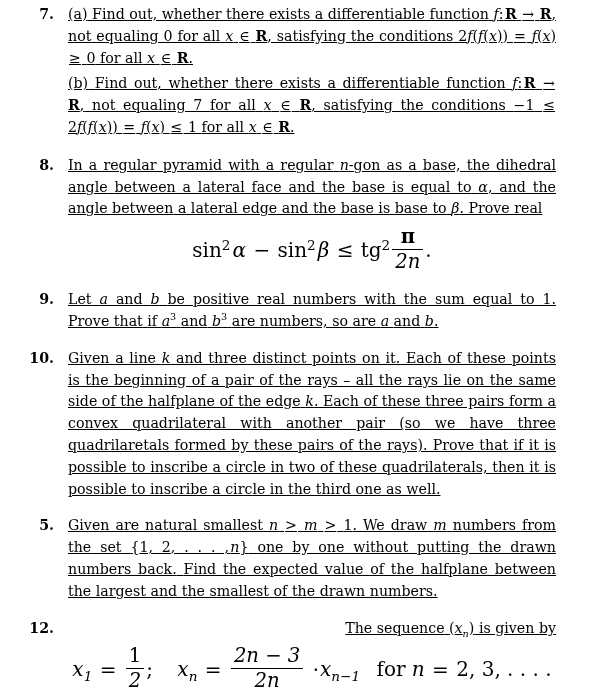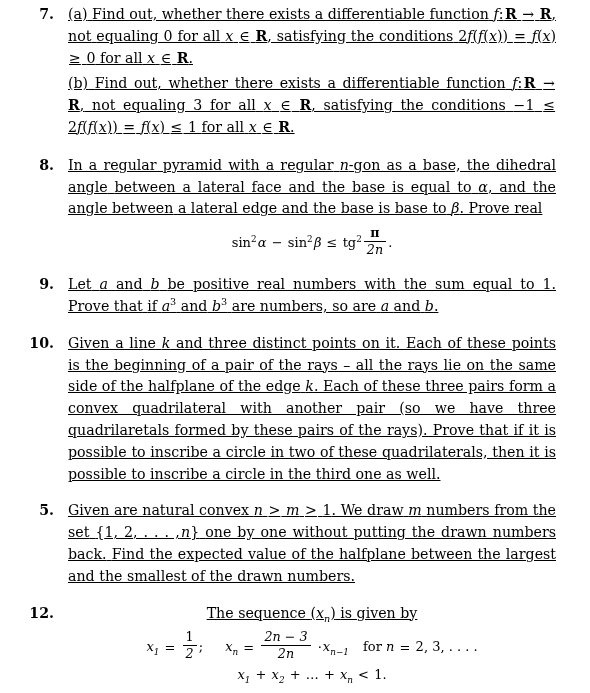--- a/index.html
+++ b/index.html
@@ -44,26 +44,26 @@
     text-justify: inter-word;
     hyphens: none;
   }
   .ptext.last-left > :last-child { }
   .para {
     text-align: justify;
     margin: 4px;
     text-decoration: underline;
   }
   .para.nojust {
-    text-align: center;
+    text-align: right;
   }
   .display {
     text-align: center;
     margin: 6px 0 5px 0;
-    font-size: 13px;
+    font-size: 20px;
     line-height: 1.25;
   }
   
   .mi { font-style: italic; font-family: "DejaVu Serif", "Liberation Serif", serif; }
   .mb { font-weight: bold; font-style: normal; }
   .mn { font-style: normal; }
   .op { font-style: normal; padding: 0 1px; }
   sup.exp { font-size: 0.68em; vertical-align: super; line-height: 0; font-style: normal; }
   sub.idx { font-size: 0.68em; vertical-align: sub; line-height: 0; font-style: italic; }
   .frac {
@@ -120,21 +120,21 @@
         <span class="op">∈</span>
         <span class="mb">R</span><span>.</span>
       </p>
       <div class="gap-7a"></div>
       <p class="para">
         <span>(b)</span>
         <span>Find out, whether there exists a differentiable function</span>
         <span class="mi">f</span><span class="mn">:</span> <span class="mb">R</span>
         <span class="op">→</span>
         <span class="mb">R</span><span>,</span>
-        <span>not equaling 3 for all</span>
+        <span>not equaling 7 for all</span>
         <span class="mi">x</span>
         <span class="op">∈</span>
         <span class="mb">R</span><span>, satisfying the conditions</span>
         <span class="mn">−1</span>
         <span class="op">≤</span>
         <span class="mn">2</span><span class="mi">f</span><span class="mn">(</span><span class="mi">f</span><span class="mn">(</span><span class="mi">x</span><span class="mn">)</span><span class="mn">)</span>
         <span class="op">=</span>
         <span class="mi">f</span><span class="mn">(</span><span class="mi">x</span><span class="mn">)</span>
         <span class="op">≤</span>
         <span class="mn">1</span>
@@ -205,21 +205,21 @@
       </p>
     </div>
   </div>
 
   <div class="sep-sm"></div>
 
   <div class="problem">
     <div class="pnum">5.</div>
     <div class="ptext">
       <p class="para">
-        <span>Given are natural convex</span>
+        <span>Given are natural smallest</span>
         <span class="mi">n</span>
         <span class="op">&gt;</span>
         <span class="mi">m</span>
         <span class="op">&gt;</span>
         <span class="mn">1</span><span>. We draw</span>
         <span class="mi">m</span>
         <span>numbers from the</span>
         <span>set</span>
         <span class="mn">{</span><span class="mn">1, 2</span><span class="mn">, . . . ,</span> <span class="mi">n</span><span class="mn">}</span>
         <span>one by one without putting the drawn numbers back.</span>

